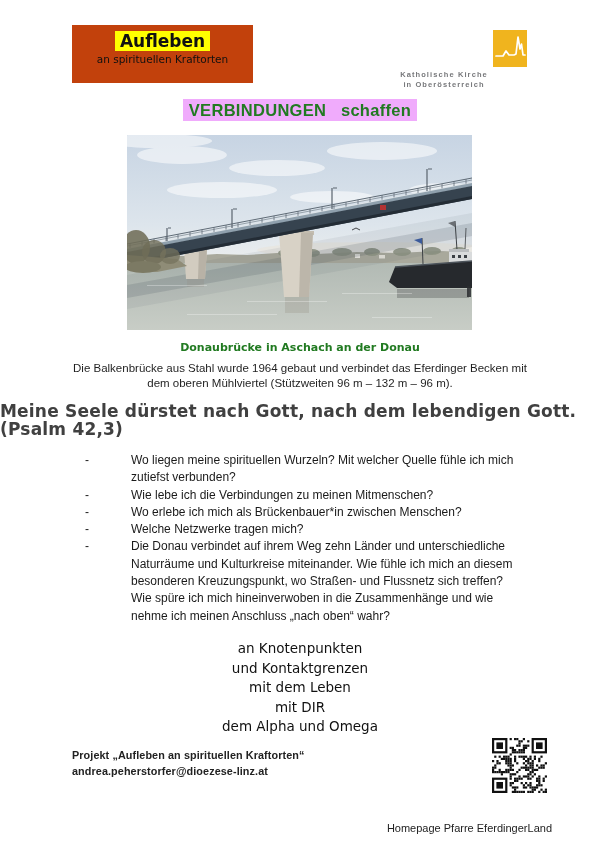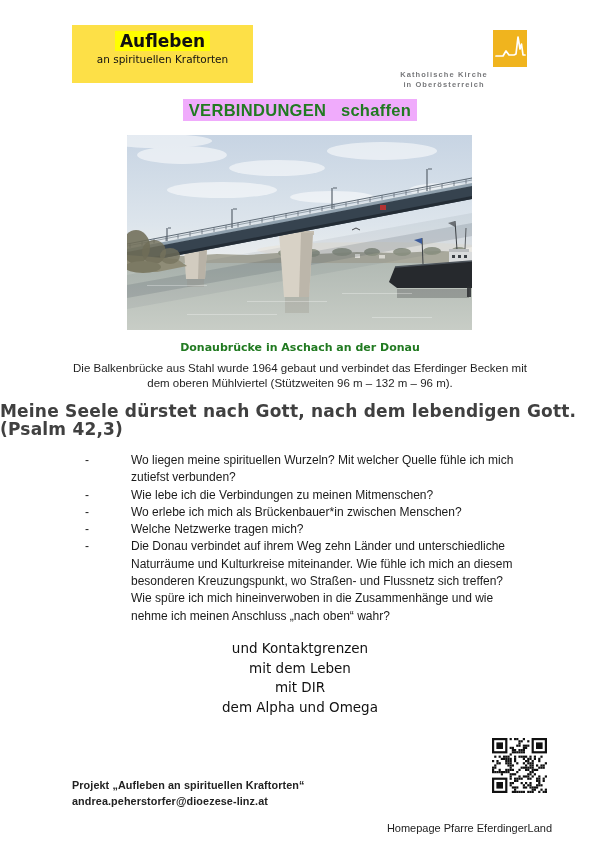--- a/index.html
+++ b/index.html
@@ -1,20 +1,20 @@
 <!DOCTYPE html>
 <html><head>
 <meta charset="utf-8">
 <style>
   html,body{margin:0;padding:0;background:#ffffff;}
   .page{position:relative;width:600px;height:849px;background:#fff;overflow:hidden;
         font-family:"Liberation Sans",sans-serif;color:#1f1f1f;}
 
   
-  .badge{position:absolute;left:72px;top:25px;width:181px;height:58px;background:#fde047;
+  .badge{position:absolute;left:72px;top:25px;width:181px;height:58px;background:#c2410c;
          text-align:center;font-family:"DejaVu Sans",sans-serif;}
   .badge-title{display:inline-block;margin-top:6px;padding:0 5px;background:#ffff00;
                font-weight:bold;font-size:17px;color:#111;}
   .badge-sub{font-weight:normal;font-size:10.5px;color:#111;margin-top:2px;}
 
   
   .logo-square{position:absolute;left:493px;top:30px;width:34px;height:37px;background:#f0b41e;}
   .logo-square svg{width:100%;height:100%;display:block;}
   .logo-text{position:absolute;left:391px;top:70px;width:106px;text-align:center;
              font-size:7.5px;font-weight:bold;letter-spacing:1.1px;color:#77787b;line-height:9.5px;}
@@ -39,21 +39,21 @@
          line-height:17.5px;letter-spacing:.2px;}
 
   .bullets{position:absolute;left:85px;top:452px;width:436px;}
   .bullet-item{display:flex;font-size:12px;line-height:17.3px;color:#1a1a1a;gap:28px;}
   .bullet-dash{flex:0 0 18px;}
   .bullet-dash::before{content:"-";}
 
   .poem{position:absolute;left:0;top:639px;width:100%;text-align:center;
         font-family:"DejaVu Sans",sans-serif;font-size:13.5px;line-height:19.5px;color:#111;}
 
-  .footer-left{position:absolute;left:72px;top:778px;font-size:10.8px;font-weight:bold;
+  .footer-left{position:absolute;left:72px;top:748px;font-size:10.8px;font-weight:bold;
                color:#222;line-height:15.5px;letter-spacing:.1px;}
   .qr{position:absolute;left:492px;top:738px;width:55px;height:55px;}
   .qr svg{width:100%;height:100%;display:block;}
   .homepage{position:absolute;left:360px;top:822px;width:192px;text-align:right;
             font-size:11px;font-weight:normal;color:#222;}
 </style>
 </head>
 <body>
 
 <div class="page">
@@ -209,20 +209,21 @@
       <span class="bullet-dash"></span>
       <span>Welche Netzwerke tragen mich?</span>
     </div>
     <div class="bullet-item">
       <span class="bullet-dash"></span>
       <span>Die Donau verbindet auf ihrem Weg zehn Länder und unterschiedliche Naturräume und Kulturkreise miteinander. Wie fühle ich mich an diesem besonderen Kreuzungspunkt, wo Straßen- und Flussnetz sich treffen? Wie spüre ich mich hineinverwoben in die Zusammenhänge und wie nehme ich meinen Anschluss „nach oben“ wahr?</span>
     </div>
   </div>
 
   <div class="poem">
+    <div>an Knotenpunkten</div>
     <div>und Kontaktgrenzen</div>
     <div>mit dem Leben</div>
     <div>mit DIR</div>
     <div>dem Alpha und Omega</div>
   </div>
 
   <div class="footer-left">
     <div>Projekt „Aufleben an spirituellen Kraftorten“</div>
     <div>andrea.peherstorfer@dioezese-linz.at</div>
   </div>

